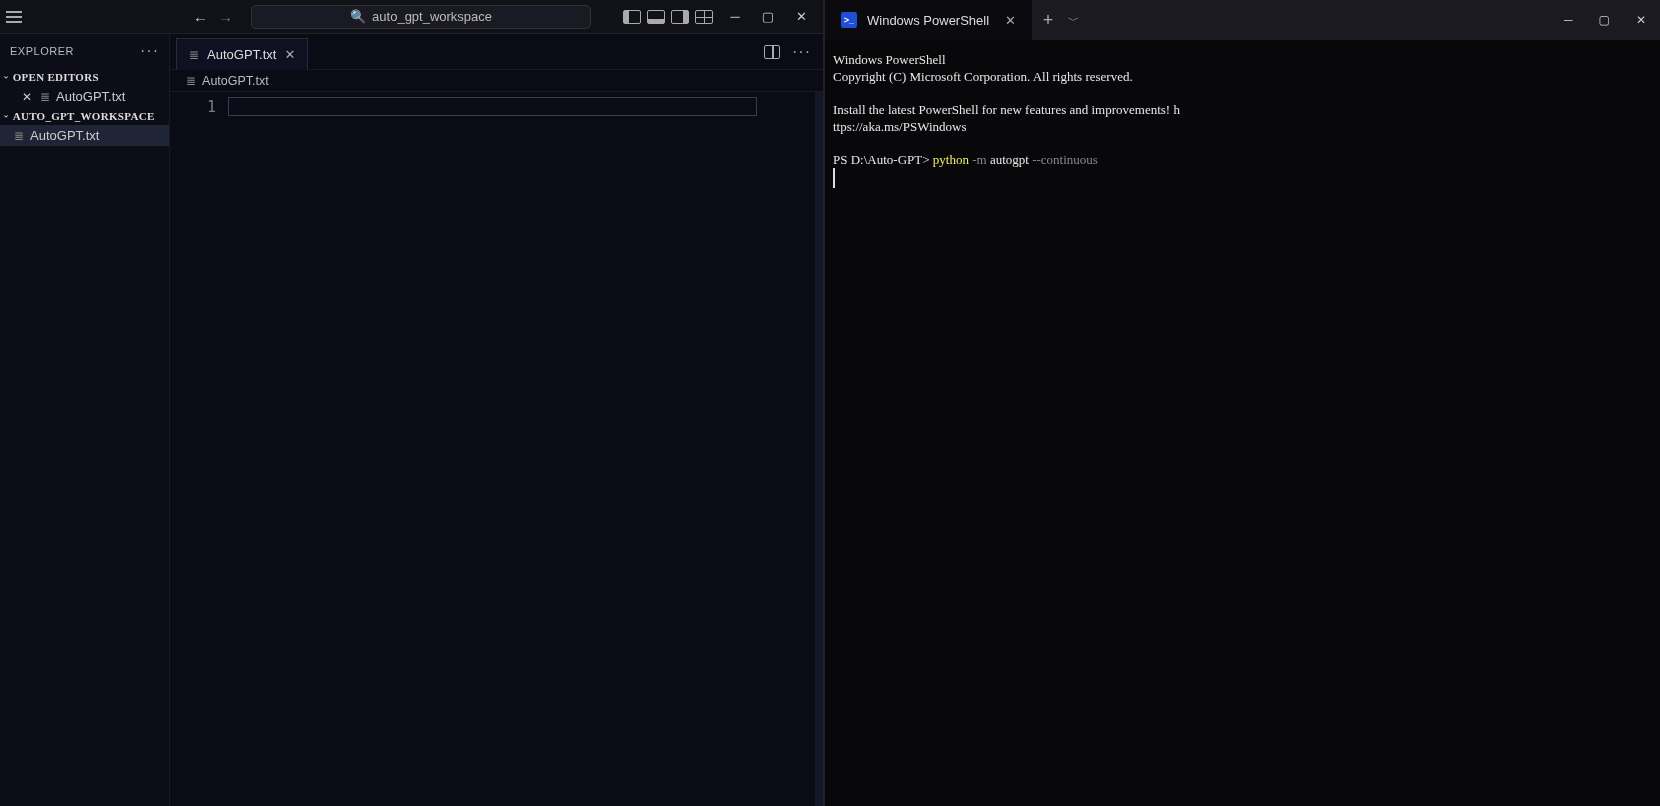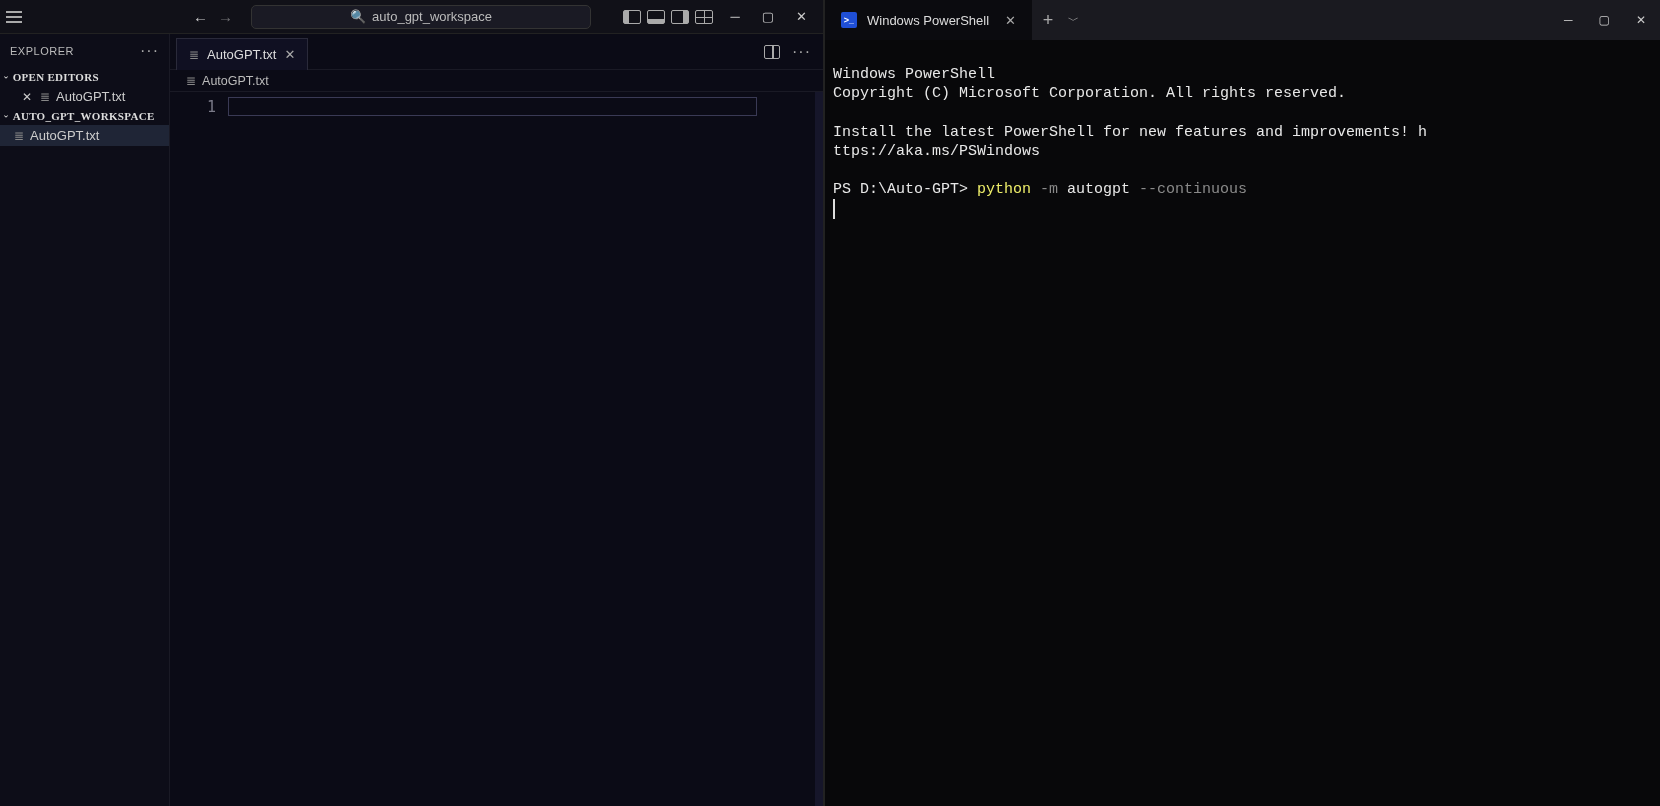--- a/index.html
+++ b/index.html
@@ -139,22 +139,22 @@
   display:flex;align-items:center;gap:10px;height:40px;padding:0 16px;
   background:#0b0b0f;font-size:13px;color:#ddd;cursor:pointer;
 }
 .ps-logo{width:16px;height:16px;background:#1f4fd6;display:flex;align-items:center;justify-content:center;font-size:9px;font-weight:bold;color:#fff;border-radius:2px;}
 .term-tab .tx{color:#aaa;cursor:pointer;margin-left:6px;}
 .term-add{width:32px;text-align:center;color:#aaa;cursor:pointer;font-size:18px;}
 .term-down{color:#aaa;cursor:pointer;font-size:11px;margin-left:4px;}
 .term-wincontrols{margin-left:auto;display:flex;gap:26px;padding-right:14px;color:#ccc;font-size:12px;}
 .term-wincontrols span{cursor:pointer;}
 .term-body{
-  flex:1;padding:25px 8px;
-  font-family:Liberation Mono, monospace;font-size:15px;line-height:1.28;
+  flex:1;padding:12px 8px;
+  font-family:Liberation Serif, serif;font-size:13px;line-height:1.28;
   color:#e8e8e8;white-space:pre-wrap;word-break:break-all;
 }
 .cmd-yellow{color:#efef6a;}
 .cmd-gray{color:#8a8a8a;}
 .blink-cursor{
   display:inline-block;width:2px;height:20px;background:#ddd;vertical-align:text-bottom;
 }
 </style>
 </head>
 <body>

